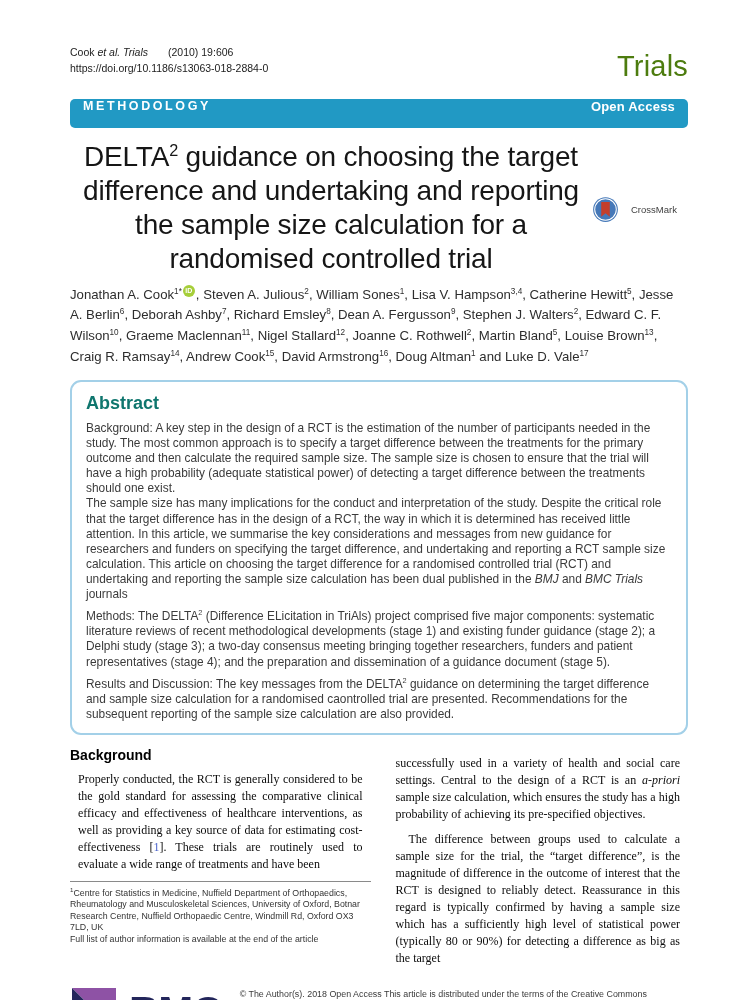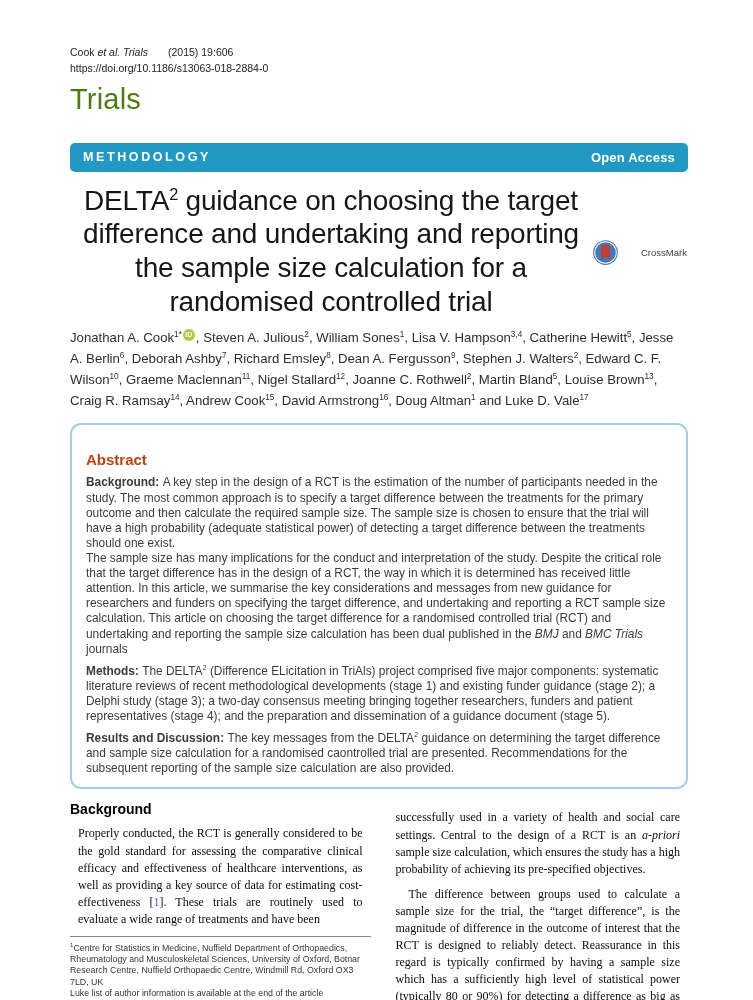--- a/index.html
+++ b/index.html
@@ -7,44 +7,44 @@
     position:relative;
     width:753px;height:1000px;
     background:#ffffff;
     box-sizing:border-box;
     padding:44px 65px 0 70px;
     font-family:"Liberation Sans",sans-serif;
     color:#222;
     overflow:hidden;
   }
   
-  .hdr{display:flex;justify-content:space-between;align-items:flex-start;margin-bottom:29px;flex-direction:column;}
+  .hdr{display:flex;justify-content:space-between;align-items:flex-start;margin-bottom:18px;}
   .cite-block{font-size:10.5px;line-height:1.55;color:#1c1c1c;}
   .cite-line1{display:flex;}
   .cite-ref{margin-left:20px;}
   .journal-wordmark{font-size:29px;color:#4d7c0f;letter-spacing:0.2px;margin-top:8px;line-height:1;}
   
-  .banner{height:29px;border-radius:5px;display:flex;justify-content:space-between;align-items:center;
+  .banner{height:29px;border-radius:5px;display:flex;justify-content:space-between;align-items:flex-start;
     padding:0 13px;color:#fff;}
   .banner-type{font-size:12.5px;font-weight:bold;letter-spacing:2.6px;}
   .banner-access{font-size:13px;font-weight:bold;letter-spacing:0.2px;}
   
   .title-row{display:flex;margin-top:12px;}
   h1.title{flex:1;margin:0;font-size:28px;line-height:1.21;font-weight:500;color:#161616;letter-spacing:-0.2px;text-align:center;}
   h1.title sup{font-size:0.58em;}
-  .crossmark{width:96px;display:flex;align-items:center;gap:22px;margin-top:3px;flex-shrink:0;}
+  .crossmark{width:96px;display:flex;align-items:center;gap:12px;margin-top:3px;flex-shrink:0;}
   .crossmark-label{font-size:9.5px;color:#3e3e3e;}
   
   .authors{margin-top:9px;font-size:13.2px;line-height:1.58;color:#2d2d2d;}
   .authors sup{font-size:0.62em;}
   .orcid-badge{display:inline-block;width:12px;height:12px;border-radius:50%;background:#A6CE39;color:#fff;
     font-size:7px;font-weight:bold;text-align:center;line-height:12px;vertical-align:super;margin:0 1px;}
   
   .abstract-box{margin-top:12px;border:2px solid #A3D0E8;border-radius:11px;padding:10px 14px 11px;}
-  .abstract-title{margin:16px 0 7px;font-size:15px;font-weight:bold;color:#c2410c;}
+  .abstract-title{margin:1px 0 7px;font-size:18px;font-weight:bold;color:#0f766e;}
   .abstract-box p{margin:0;font-size:11.9px;line-height:1.27;color:#3b3b3b;}
   .abstract-box p.spaced{margin-top:6px;}
   .abstract-box sup{font-size:0.62em;}
   
   .columns{display:flex;gap:17px;margin-top:12px;}
   .col{flex:1;min-width:0;}
   .sect-heading{margin:0 0 8px;font-size:14px;font-weight:bold;color:#000;}
   .body-p{margin:8px;font-family:"Liberation Serif",serif;font-size:12px;line-height:1.42;
     text-align:justify;color:#0b0b0b;}
   .body-p.indent{text-indent:13px;}
@@ -52,32 +52,32 @@
   .footnotes{margin-top:8px;border-top:1px solid #8a8a8a;padding-top:4px;
     font-size:8.8px;line-height:1.3;color:#333;}
   .footnotes sup{font-size:0.7em;}
   
   .footer{display:flex;align-items:flex-start;gap:18px;margin-top:12px;}
   .bmc-logo{display:flex;align-items:center;gap:11px;flex-shrink:0;}
   .bmc-text{font-size:42px;font-weight:bold;color:#23265B;line-height:0.95;letter-spacing:-1px;}
   .license{flex:1;font-size:8.9px;line-height:1.3;color:#3a3a3a;padding-top:2px;}
   
   .link{color:#4a63cc;cursor:pointer;}
-  b,strong{font-weight:bold;text-align:center;}
+  b,strong{font-weight:normal;text-align:center;}
 </style>
 </head>
 <body>
 
 <div class="page">
 
   <div class="hdr">
     <div class="cite-block">
       <div class="cite-line1">
         <span>Cook <i>et al. Trials</i></span>
-        <span class="cite-ref">(2015) 19:606</span>
+        <span class="cite-ref">(2010) 19:606</span>
       </div>
       <div class="doi">https://doi.org/10.1186/s13063-018-2884-0</div>
     </div>
     <div class="journal-wordmark">Trials</div>
   </div>
 
   <div class="banner" style="background: rgb(33, 153, 196);">
     <span class="banner-type">METHODOLOGY</span>
     <span class="banner-access">Open Access</span>
   </div>
@@ -103,21 +103,21 @@
     <p class="spaced"><b>Methods: </b>The DELTA<sup>2</sup> (Difference ELicitation in TriAls) project comprised five major components: systematic literature reviews of recent methodological developments (stage 1) and existing funder guidance (stage 2); a Delphi study (stage 3); a two-day consensus meeting bringing together researchers, funders and patient representatives (stage 4); and the preparation and dissemination of a guidance document (stage 5).</p>
     <p class="spaced"><b>Results and Discussion: </b>The key messages from the DELTA<sup>2</sup> guidance on determining the target difference and sample size calculation for a randomised caontrolled trial are presented. Recommendations for the subsequent reporting of the sample size calculation are also provided.</p>
   </div>
 
   <div class="columns">
     <div class="col">
       <h3 class="sect-heading">Background</h3>
       <p class="body-p">Properly conducted, the RCT is generally considered to be the gold standard for assessing the comparative clinical efficacy and effectiveness of healthcare interventions, as well as providing a key source of data for estimating cost-effectiveness [<span class="link">1</span>]. These trials are routinely used to evaluate a wide range of treatments and have been</p>
       <div class="footnotes">
         <div><sup>1</sup>Centre for Statistics in Medicine, Nuffield Department of Orthopaedics, Rheumatology and Musculoskeletal Sciences, University of Oxford, Botnar Research Centre, Nuffield Orthopaedic Centre, Windmill Rd, Oxford OX3 7LD, UK</div>
-        <div>Luke list of author information is available at the end of the article</div>
+        <div>Full list of author information is available at the end of the article</div>
       </div>
     </div>
     <div class="col">
       <p class="body-p">successfully used in a variety of health and social care settings. Central to the design of a RCT is an <i>a-priori</i> sample size calculation, which ensures the study has a high probability of achieving its pre-specified objectives.</p>
       <p class="body-p indent">The difference between groups used to calculate a sample size for the trial, the “target difference”, is the magnitude of difference in the outcome of interest that the RCT is designed to reliably detect. Reassurance in this regard is typically confirmed by having a sample size which has a sufficiently high level of statistical power (typically 80 or 90%) for detecting a difference as big as the target</p>
     </div>
   </div>
 
   <div class="footer">
     <div class="bmc-logo">

